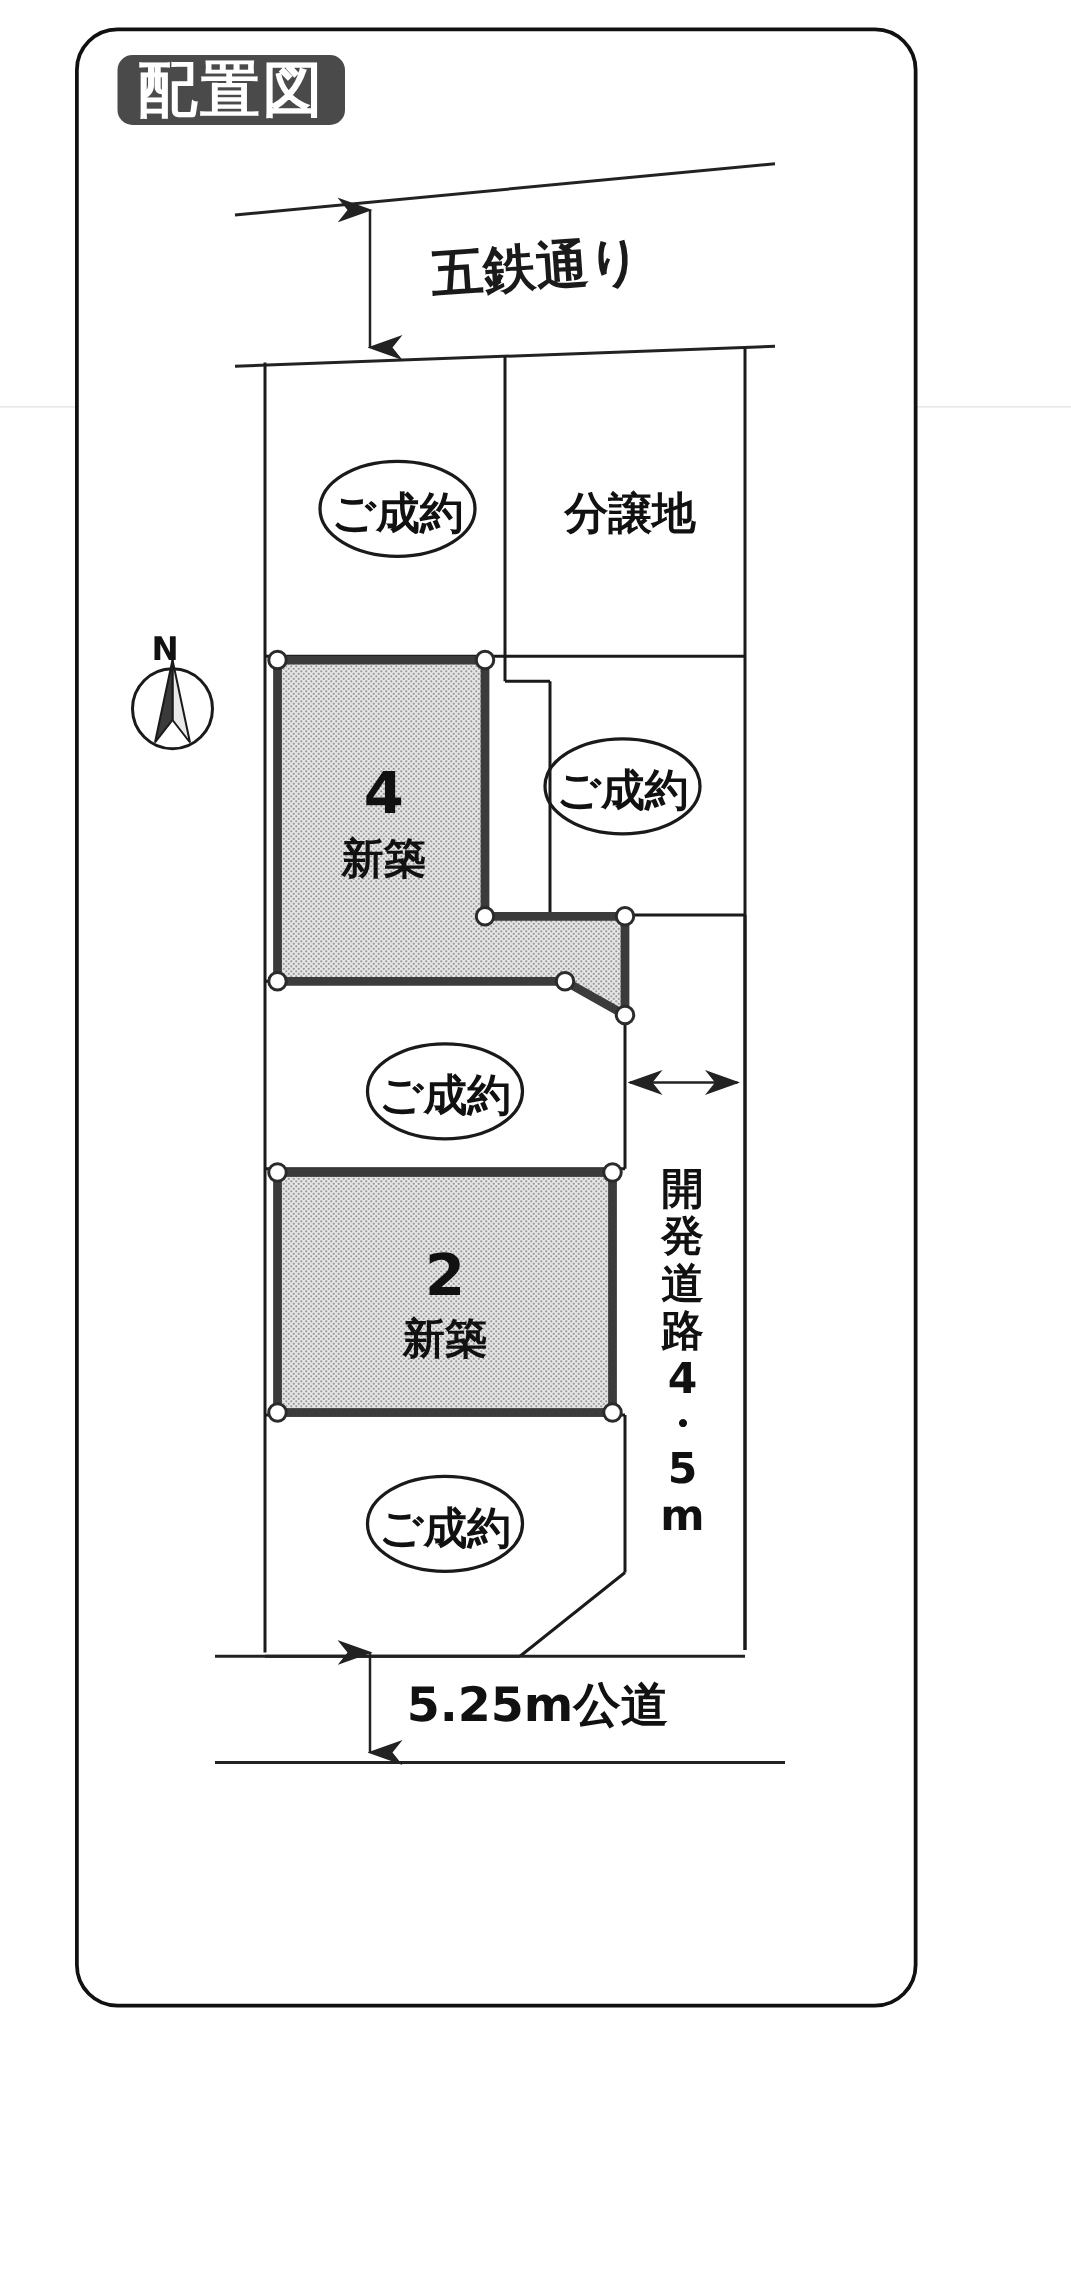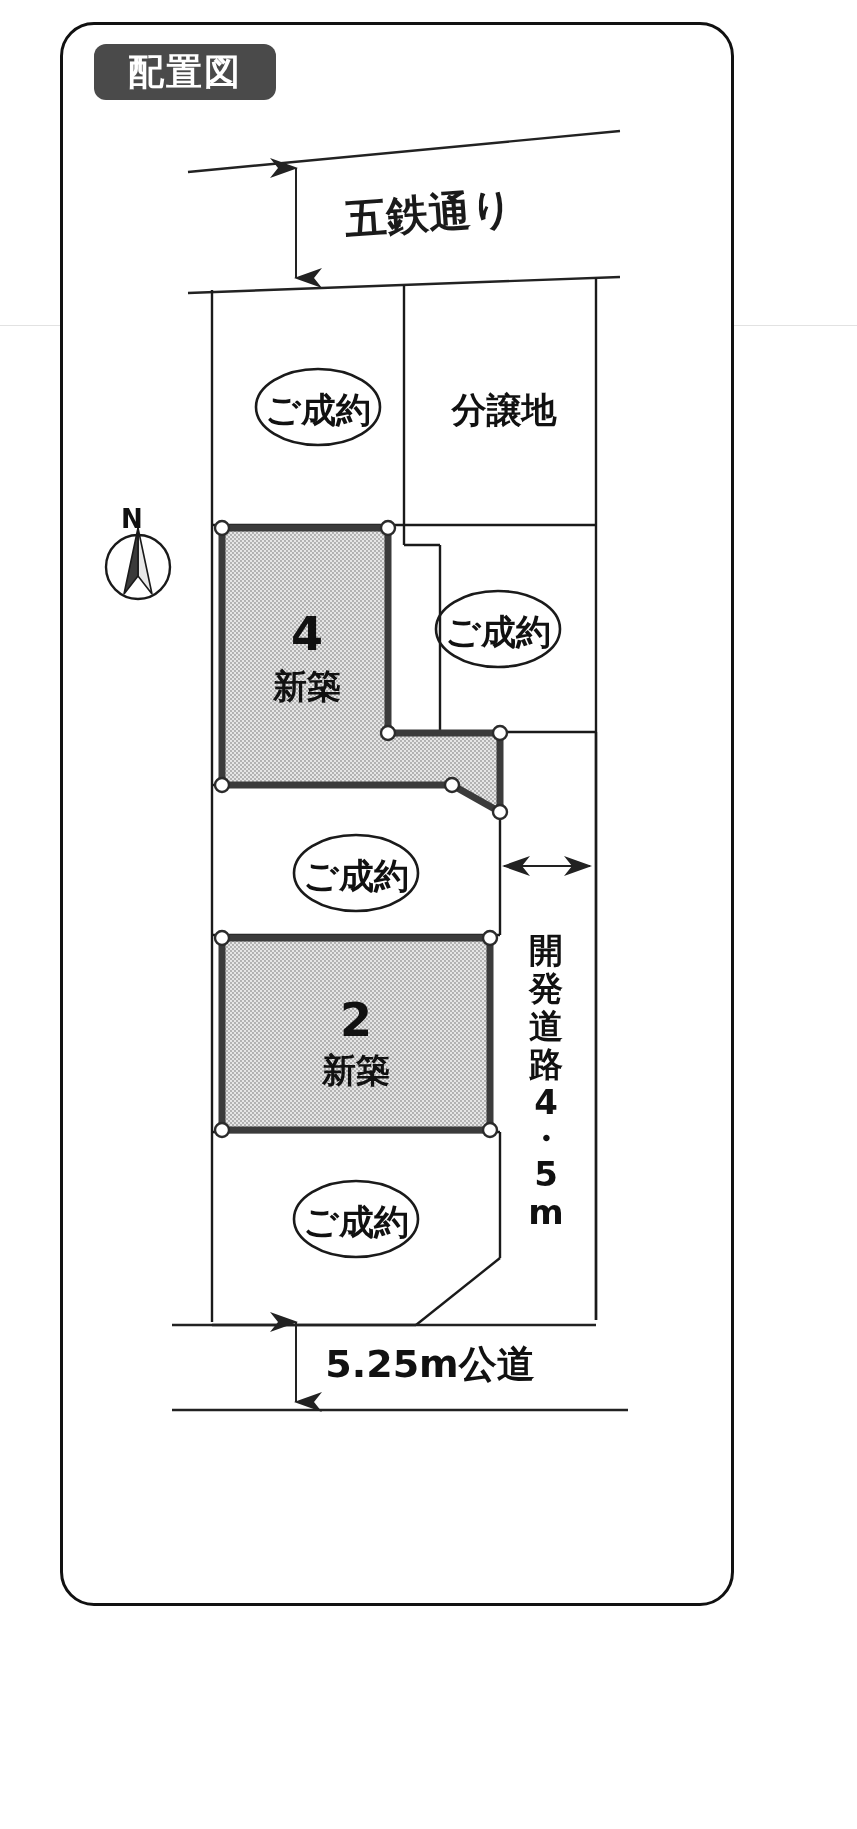--- a/index.html
+++ b/index.html
@@ -38,21 +38,21 @@
     width: 182px;
     height: 56px;
     background: #4a4a4a;
     border-radius: 12px;
     display: flex;
     align-items: center;
     justify-content: center;
   }
   .title-badge .label {
     color: #ffffff;
-    font-size: 36px;
+    font-size: 48px;
     font-weight: bold;
     letter-spacing: 2px;
     font-family: Liberation Sans, sans-serif;
   }
   
   #plan-svg {
     position: absolute;
     left: 0;
     top: 0;
     width: 857px;

